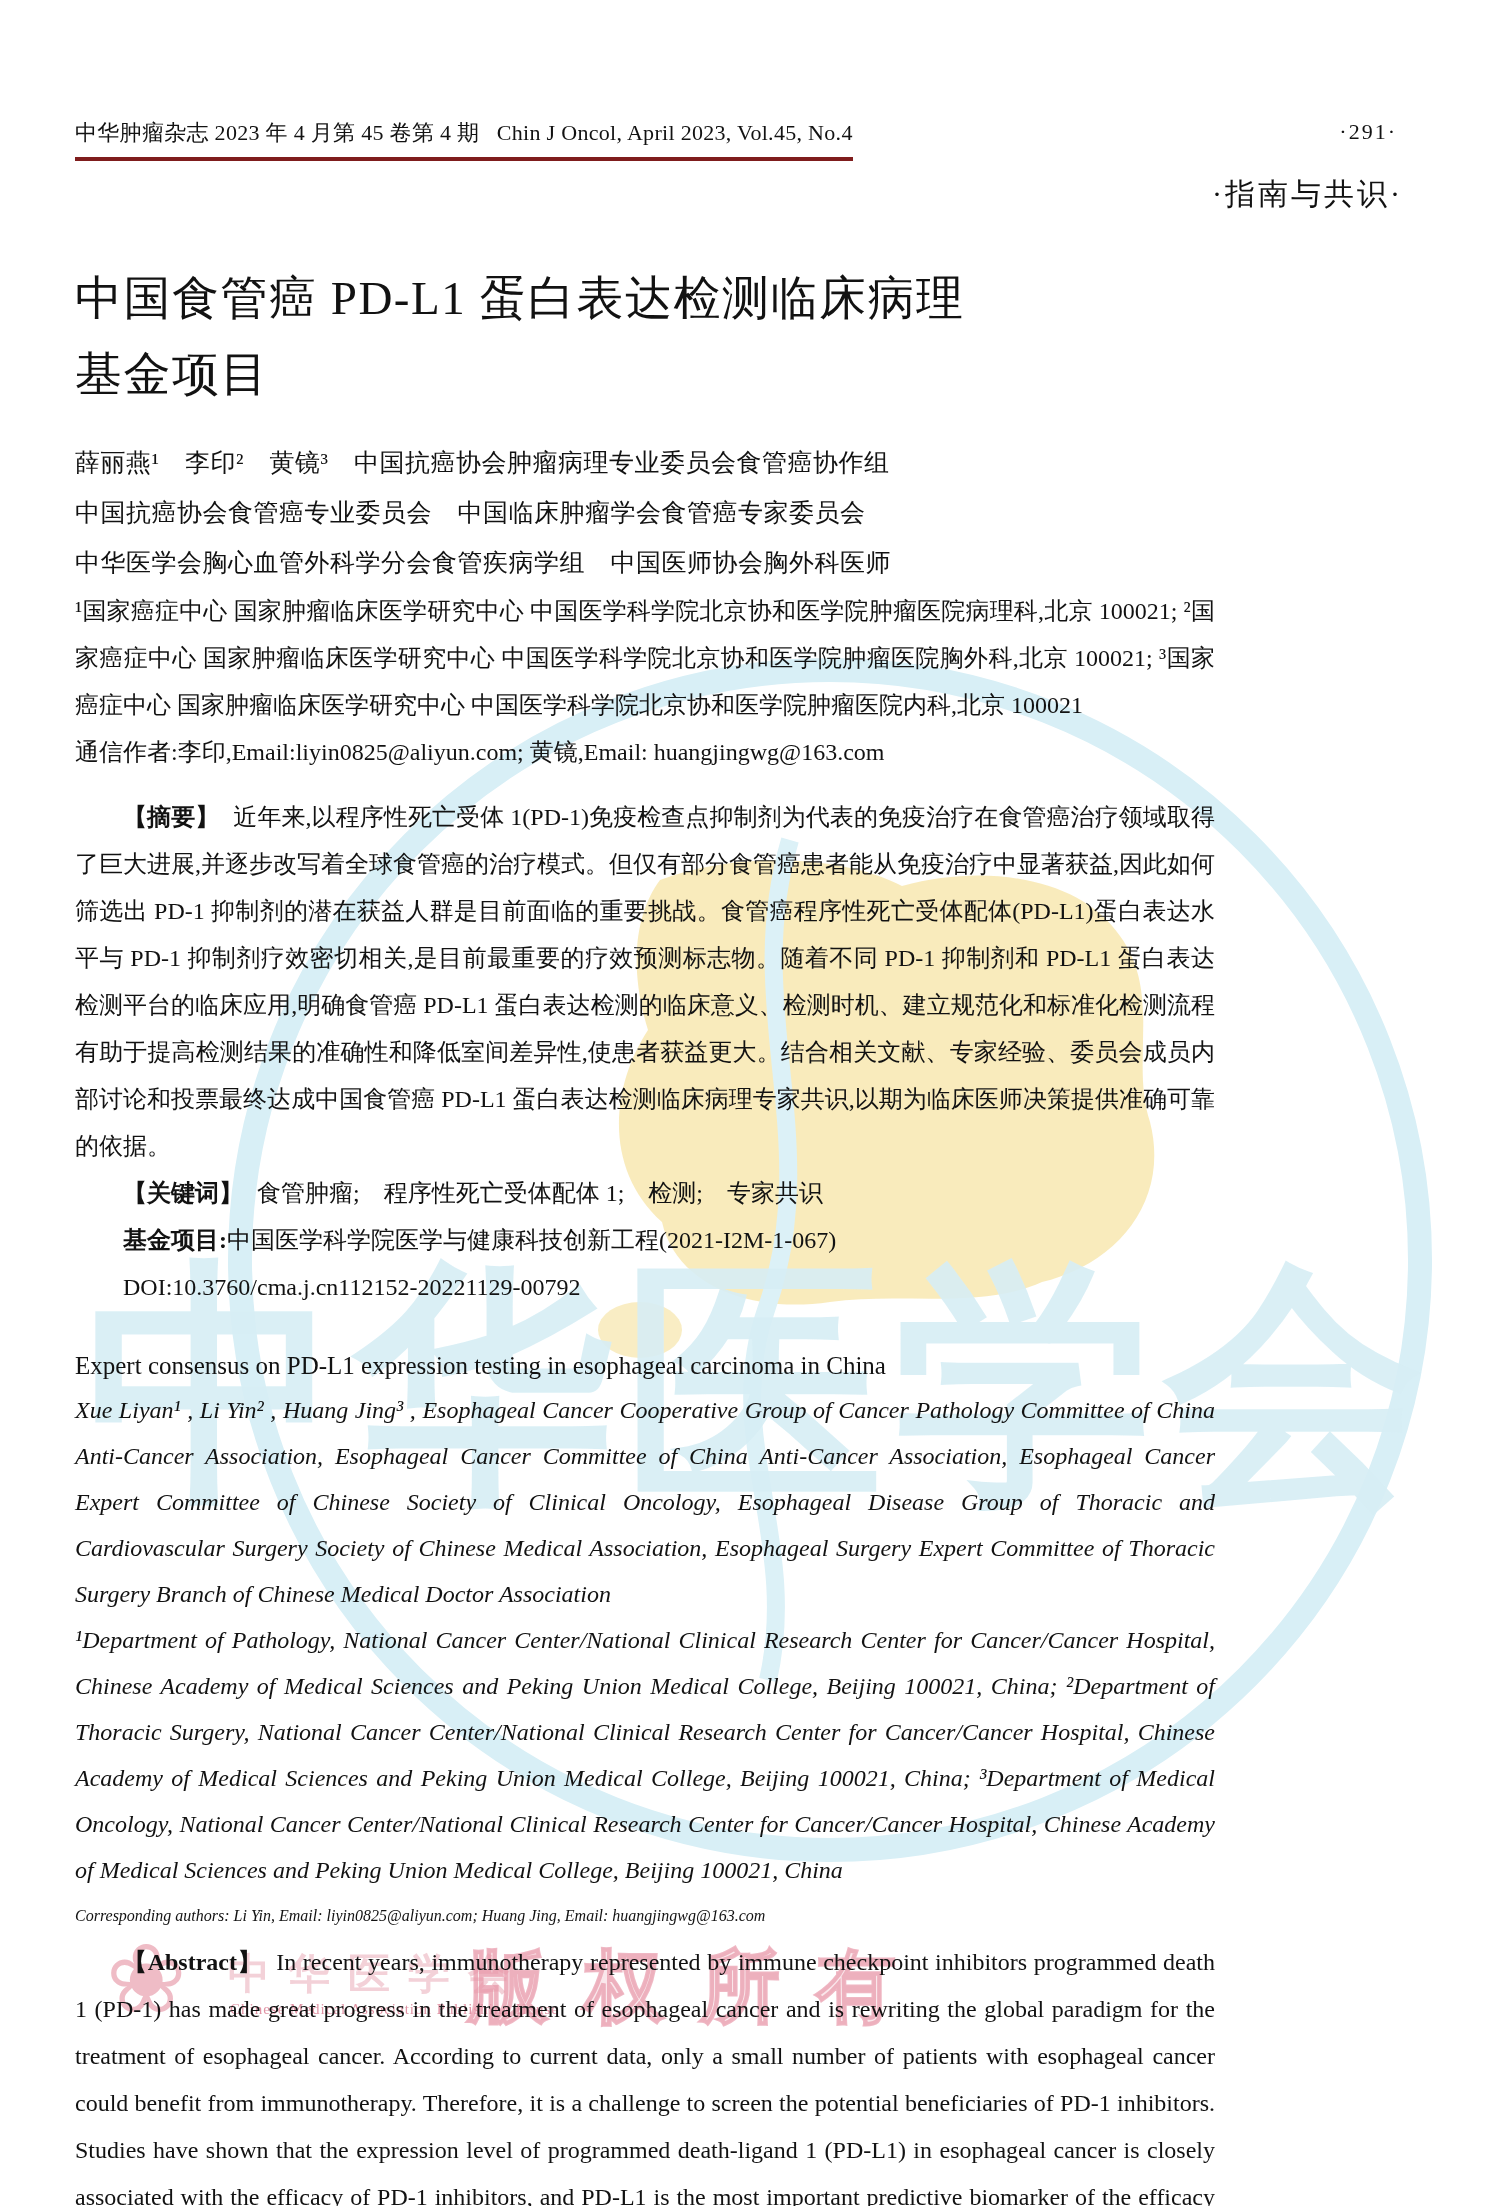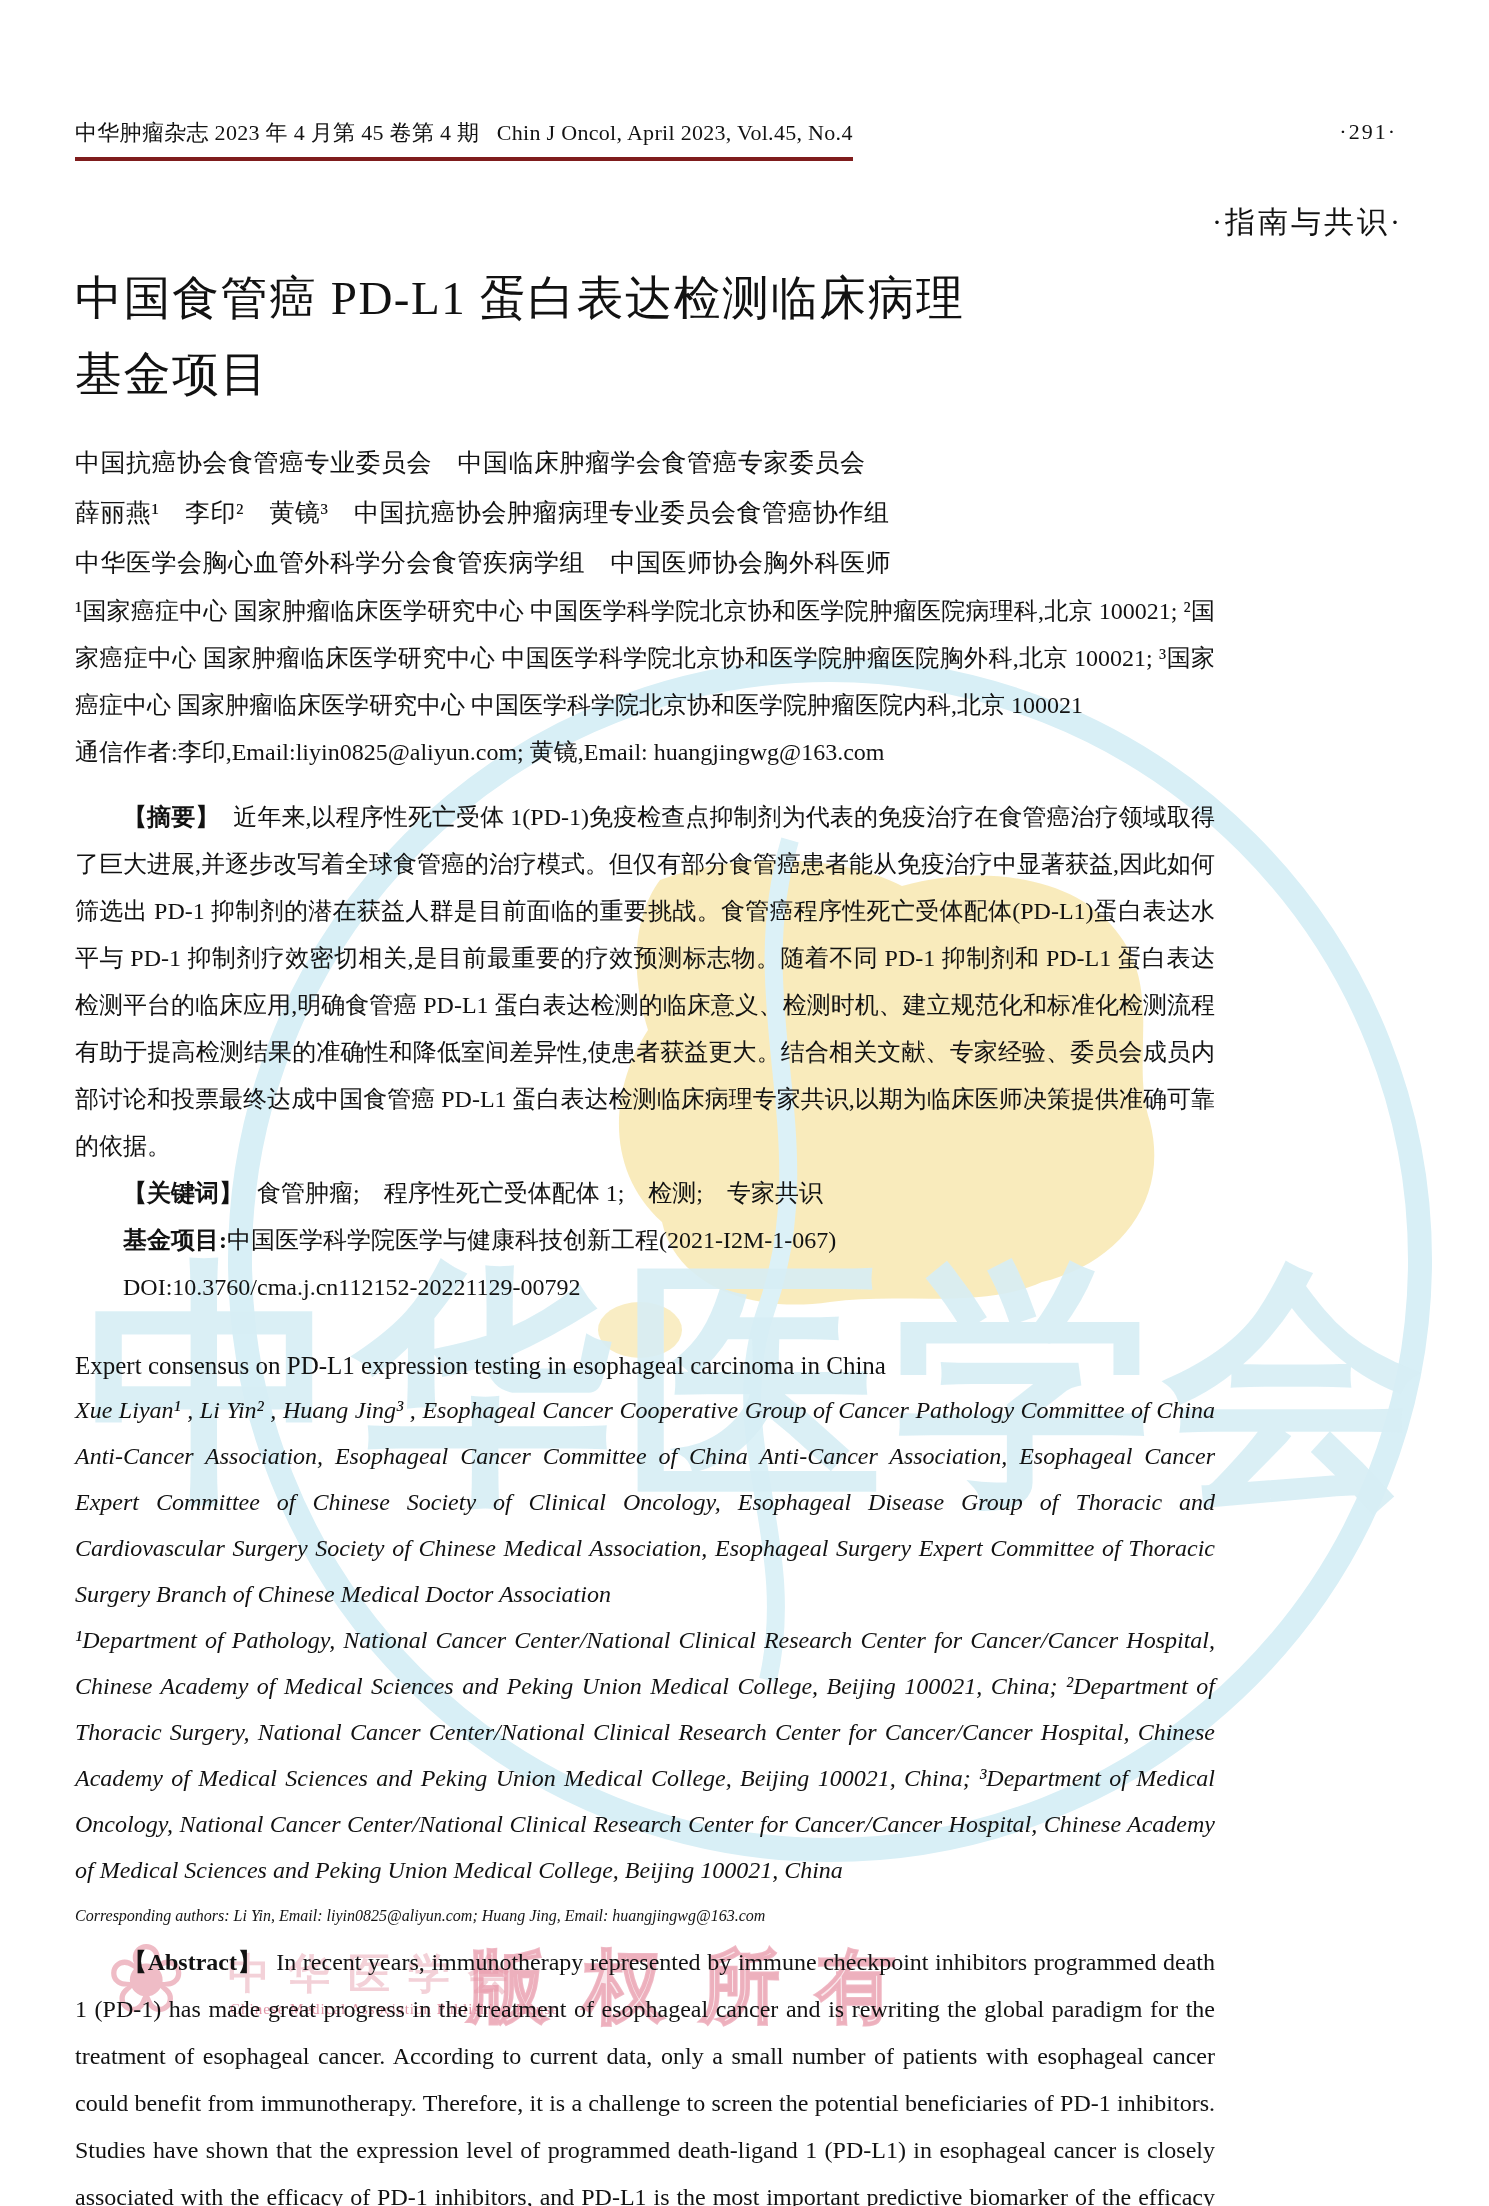--- a/index.html
+++ b/index.html
@@ -27,21 +27,21 @@
     position:absolute; left:468px; top:1934px; white-space:nowrap;
     font-size:80px; font-weight:700; letter-spacing:36px;
     color:rgba(240,186,199,.35);font-family:Liberation Serif, serif; -webkit-text-stroke:2px rgba(230,146,164,.65);
   }
 
   
   .hdr { position:absolute; left:75px; right:86px; top:118px; z-index:2; font-size:22px; }
   .hdr .journal { display:inline-block; border-bottom:4px solid #7f1d1d; padding-bottom:9px; letter-spacing:.3px; }
   .hdr .pageno { position:absolute; right:6px; top:1px; font-size:22px; letter-spacing:2px; }
 
-  .section-label { position:absolute; top:174px; right:86px; z-index:2; font-size:30px; letter-spacing:3px;margin-top:28px; }
+  .section-label { position:absolute; top:174px; right:86px; z-index:2; font-size:30px; letter-spacing:3px; }
 
   .bodycol { position:absolute; left:75px; top:260px; width:1140px; z-index:2; }
 
   .title-line { font-size:47px; line-height:76px; letter-spacing:1.5px; font-weight:400; }
 
   .cn-authors { margin-top:26px; }
   .cn-authors .aline { font-size:25px; line-height:50px; letter-spacing:.5px; }
 
   .cn-affil { font-size:24px; line-height:47px; text-align:justify; }
   .cn-corr  { font-size:24px; line-height:47px; }
@@ -84,22 +84,22 @@
   </div>
 
   <div class="section-label">·指南与共识·</div>
 
   <div class="bodycol">
 
     <div class="title-line">中国食管癌 PD-L1 蛋白表达检测临床病理</div>
     <div class="title-line">基金项目</div>
 
     <div class="cn-authors">
+      <div class="aline">薛丽燕¹　李印²　黄镜³　中国抗癌协会肿瘤病理专业委员会食管癌协作组</div>
       <div class="aline">中国抗癌协会食管癌专业委员会　中国临床肿瘤学会食管癌专家委员会</div>
-      <div class="aline">薛丽燕¹　李印²　黄镜³　中国抗癌协会肿瘤病理专业委员会食管癌协作组</div>
       <div class="aline">中华医学会胸心血管外科学分会食管疾病学组　中国医师协会胸外科医师</div>
     </div>
 
     <div class="cn-affil">¹国家癌症中心 国家肿瘤临床医学研究中心 中国医学科学院北京协和医学院肿瘤医院病理科,北京 100021; ²国家癌症中心 国家肿瘤临床医学研究中心 中国医学科学院北京协和医学院肿瘤医院胸外科,北京 100021; ³国家癌症中心 国家肿瘤临床医学研究中心 中国医学科学院北京协和医学院肿瘤医院内科,北京 100021</div>
     <div class="cn-corr">通信作者:李印,Email:liyin0825@aliyun.com; 黄镜,Email: huangjingwg@163.com</div>
 
     <div class="abstract-cn">
       <span class="lbl-hei lbl-gap">【摘要】</span><span>近年来,以程序性死亡受体 1(PD-1)免疫检查点抑制剂为代表的免疫治疗在食管癌治疗领域取得了巨大进展,并逐步改写着全球食管癌的治疗模式。但仅有部分食管癌患者能从免疫治疗中显著获益,因此如何筛选出 PD-1 抑制剂的潜在获益人群是目前面临的重要挑战。食管癌程序性死亡受体配体(PD-L1)蛋白表达水平与 PD-1 抑制剂疗效密切相关,是目前最重要的疗效预测标志物。随着不同 PD-1 抑制剂和 PD-L1 蛋白表达检测平台的临床应用,明确食管癌 PD-L1 蛋白表达检测的临床意义、检测时机、建立规范化和标准化检测流程有助于提高检测结果的准确性和降低室间差异性,使患者获益更大。结合相关文献、专家经验、委员会成员内部讨论和投票最终达成中国食管癌 PD-L1 蛋白表达检测临床病理专家共识,以期为临床医师决策提供准确可靠的依据。</span>
     </div>
 

